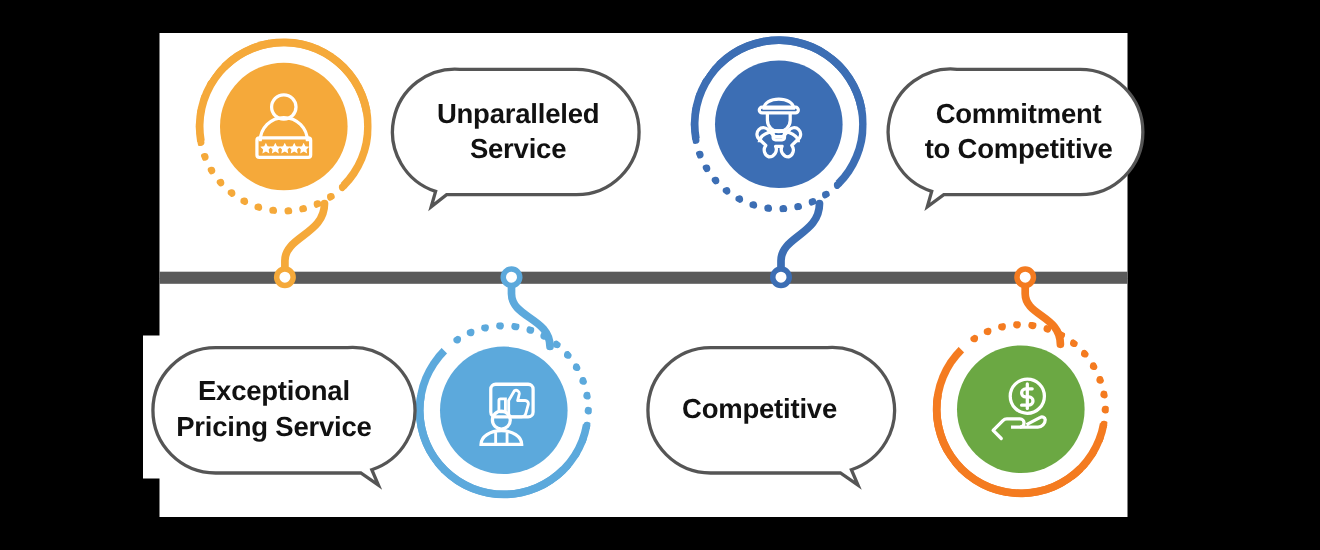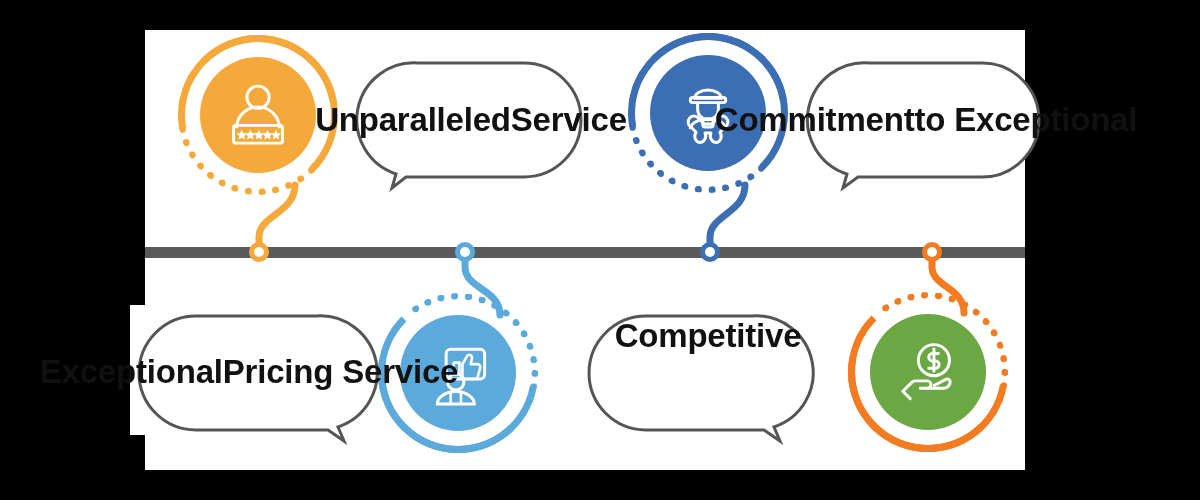--- a/index.html
+++ b/index.html
@@ -33,23 +33,23 @@
   .disc svg{width:74px;height:74px;display:block;}
 
   
   .stem{position:absolute;}
   .stem svg{display:block;overflow:visible;}
 
   
   .bubble{position:absolute;}
   .bubble svg{display:block;overflow:visible;}
   .bubble .btext{position:absolute;left:0;top:0;width:100%;height:100%;
-        display:flex;align-items:center;
+        display:flex;flex-direction:column;align-items:center;
         justify-content:center;color:#111;font-weight:bold;
-        font-size:33px;line-height:1.30;text-align:center;
+        font-size:25px;line-height:1.30;text-align:center;
         letter-spacing:-0.2px;}
   .bubble .btext span{display:block;white-space:nowrap;}
 </style>
 </head>
 <body>
 
 <div id="stage">
 
   <div class="panel" id="panel-top"></div>
   <div class="panel" id="panel-bottom"></div>
@@ -127,21 +127,21 @@
       </div>
     </div>
 
     <div class="bubble" style="left:812px;top:62px;width:228px;height:118px;pointer-events:auto;">
       <svg width="228" height="128" viewBox="0 0 228 128" preserveAspectRatio="none">
         <path d="M58 1 H170 A57 57 0 0 1 170 115 H46
                  L31 126 L35 112 A57 57 0 0 1 58 1 Z" fill="#ffffff" stroke="#555555" stroke-width="3"></path>
       </svg>
       <div class="btext" style="height:116px;">
         <span>Commitment</span>
-        <span>to Exceptional</span>
+        <span>to Competitive</span>
       </div>
     </div>
   </div>
 
   <div class="group" style="left:0;top:0;width:1200px;height:500px;pointer-events:none;">
 
     <div class="stem" style="left:455px;top:253px;">
       <svg width="70" height="66" viewBox="0 0 70 66">
         <path d="M10 0 L10 14 C10 36, 45 36, 45 62" fill="none" stroke="#5CA9DC" stroke-width="7" stroke-linecap="round"></path>
       </svg>

